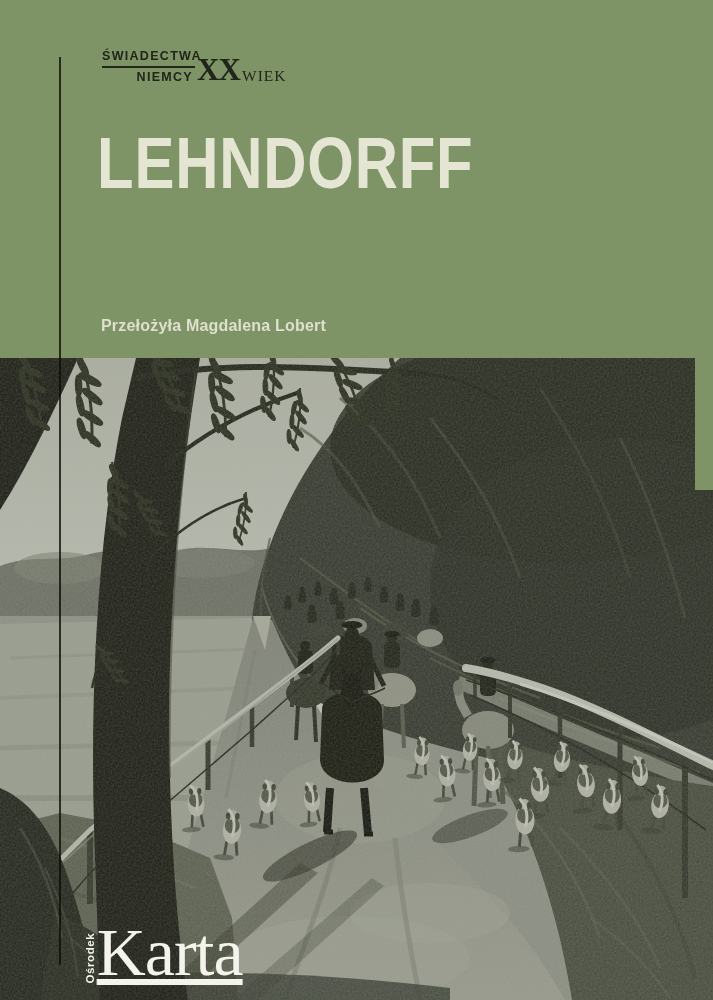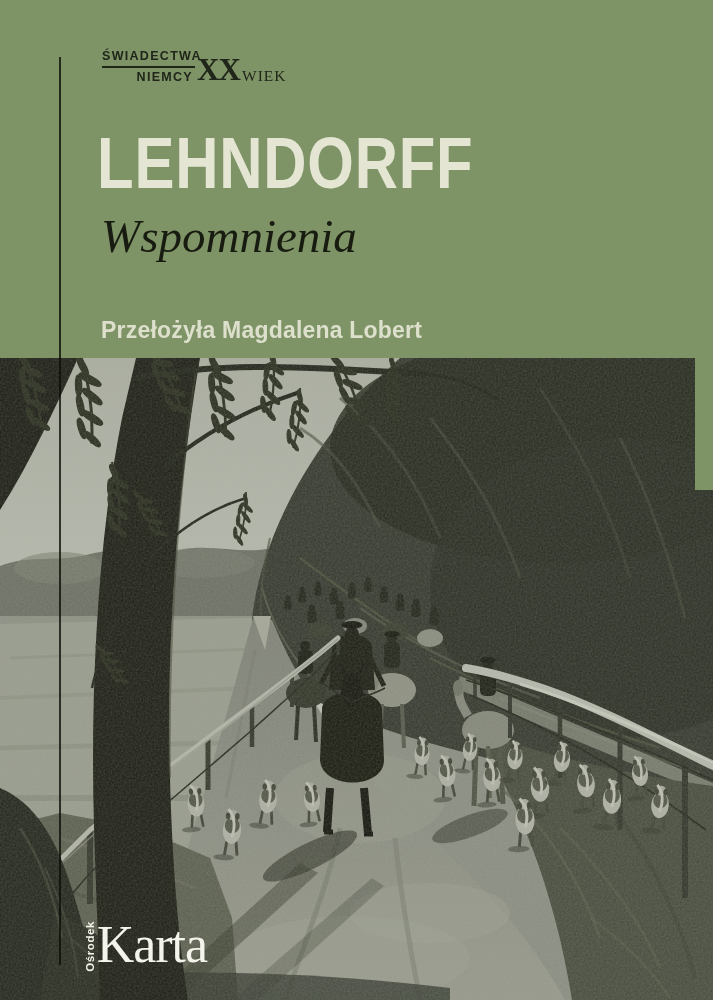--- a/index.html
+++ b/index.html
@@ -17,52 +17,52 @@
   .badge .b-bottom{position:absolute;left:0;top:21px;width:91px;text-align:right;font-size:12.5px;font-weight:bold;letter-spacing:1.3px;}
   .badge .b-xx{position:absolute;left:95px;top:5px;font-family:"Liberation Serif",serif;font-size:31px;font-weight:bold;line-height:1;letter-spacing:-1px;}
   .badge .b-wiek{position:absolute;left:140px;top:18px;font-family:"Liberation Serif",serif;font-size:15.5px;letter-spacing:1px;}
   
   .author{position:absolute;left:97px;top:126px;font-size:73px;font-weight:bold;
     color:#e4e6d3;line-height:1;letter-spacing:1px;transform:scaleX(0.82);transform-origin:left top;white-space:nowrap;z-index:6;}
   
   .book-title{position:absolute;left:101px;top:211px;font-family:"Liberation Serif",serif;
     font-style:italic;font-size:47px;line-height:51px;color:#181b10;z-index:6;white-space:nowrap;}
   
-  .translator{position:absolute;left:101px;top:317px;font-size:23px;font-weight:bold;
+  .translator{position:absolute;left:101px;top:317px;font-size:16px;font-weight:bold;
     color:#dde0cc;letter-spacing:0.2px;z-index:6;white-space:nowrap;}
   
   .photo{position:absolute;left:0;top:358px;width:713px;height:642px;z-index:1;background:#8c8e83;}
   .photo svg{display:block;}
   
   .green-strip{position:absolute;right:0;top:358px;width:18px;height:132px;background:#7e9366;z-index:2;}
   
   .publisher{position:absolute;left:84px;top:921px;display:flex;align-items:stretch;color:#f4f4ec;z-index:8;}
   .publisher .osrodek{writing-mode:vertical-rl;transform:rotate(180deg);
     font-size:11.5px;font-weight:bold;letter-spacing:0.6px;line-height:1.1;}
-  .publisher .karta{font-family:"Liberation Serif",serif;font-size:52px;line-height:0.92;letter-spacing:-1px;}
+  .publisher .karta{font-family:"Liberation Serif",serif;font-size:68px;line-height:0.92;letter-spacing:-1px;text-decoration:underline;}
 </style>
 </head>
 <body>
 
 <div class="cover">
 
   <div class="spine-line"></div>
 
   <div class="badge">
     <span class="b-top">ŚWIADECTWA</span>
     <span class="b-line"></span>
     <span class="b-bottom">NIEMCY</span>
     <span class="b-xx">XX</span>
     <span class="b-wiek">WIEK</span>
   </div>
 
   <div class="author">LEHNDORFF</div>
 
   <div class="book-title">
-    <span>Wspomnienia</span><br>
+    <br>
   </div>
 
   <div class="translator">Przełożyła Magdalena Lobert</div>
 
   <div class="photo" role="img" aria-label="Black-and-white photograph: a column of uniformed riders on horseback with a pack of hounds on a fenced dirt lane between a large tree and a tall dark hedge">
     <svg width="713" height="642" viewBox="0 0 713 642" xmlns="http://www.w3.org/2000/svg">
       <defs>
         <linearGradient id="skyg" x1="0" y1="0" x2="0" y2="1">
           <stop offset="0" stop-color="#adb0a4"></stop>
             <stop offset="1" stop-color="#c3c5b9"></stop>

